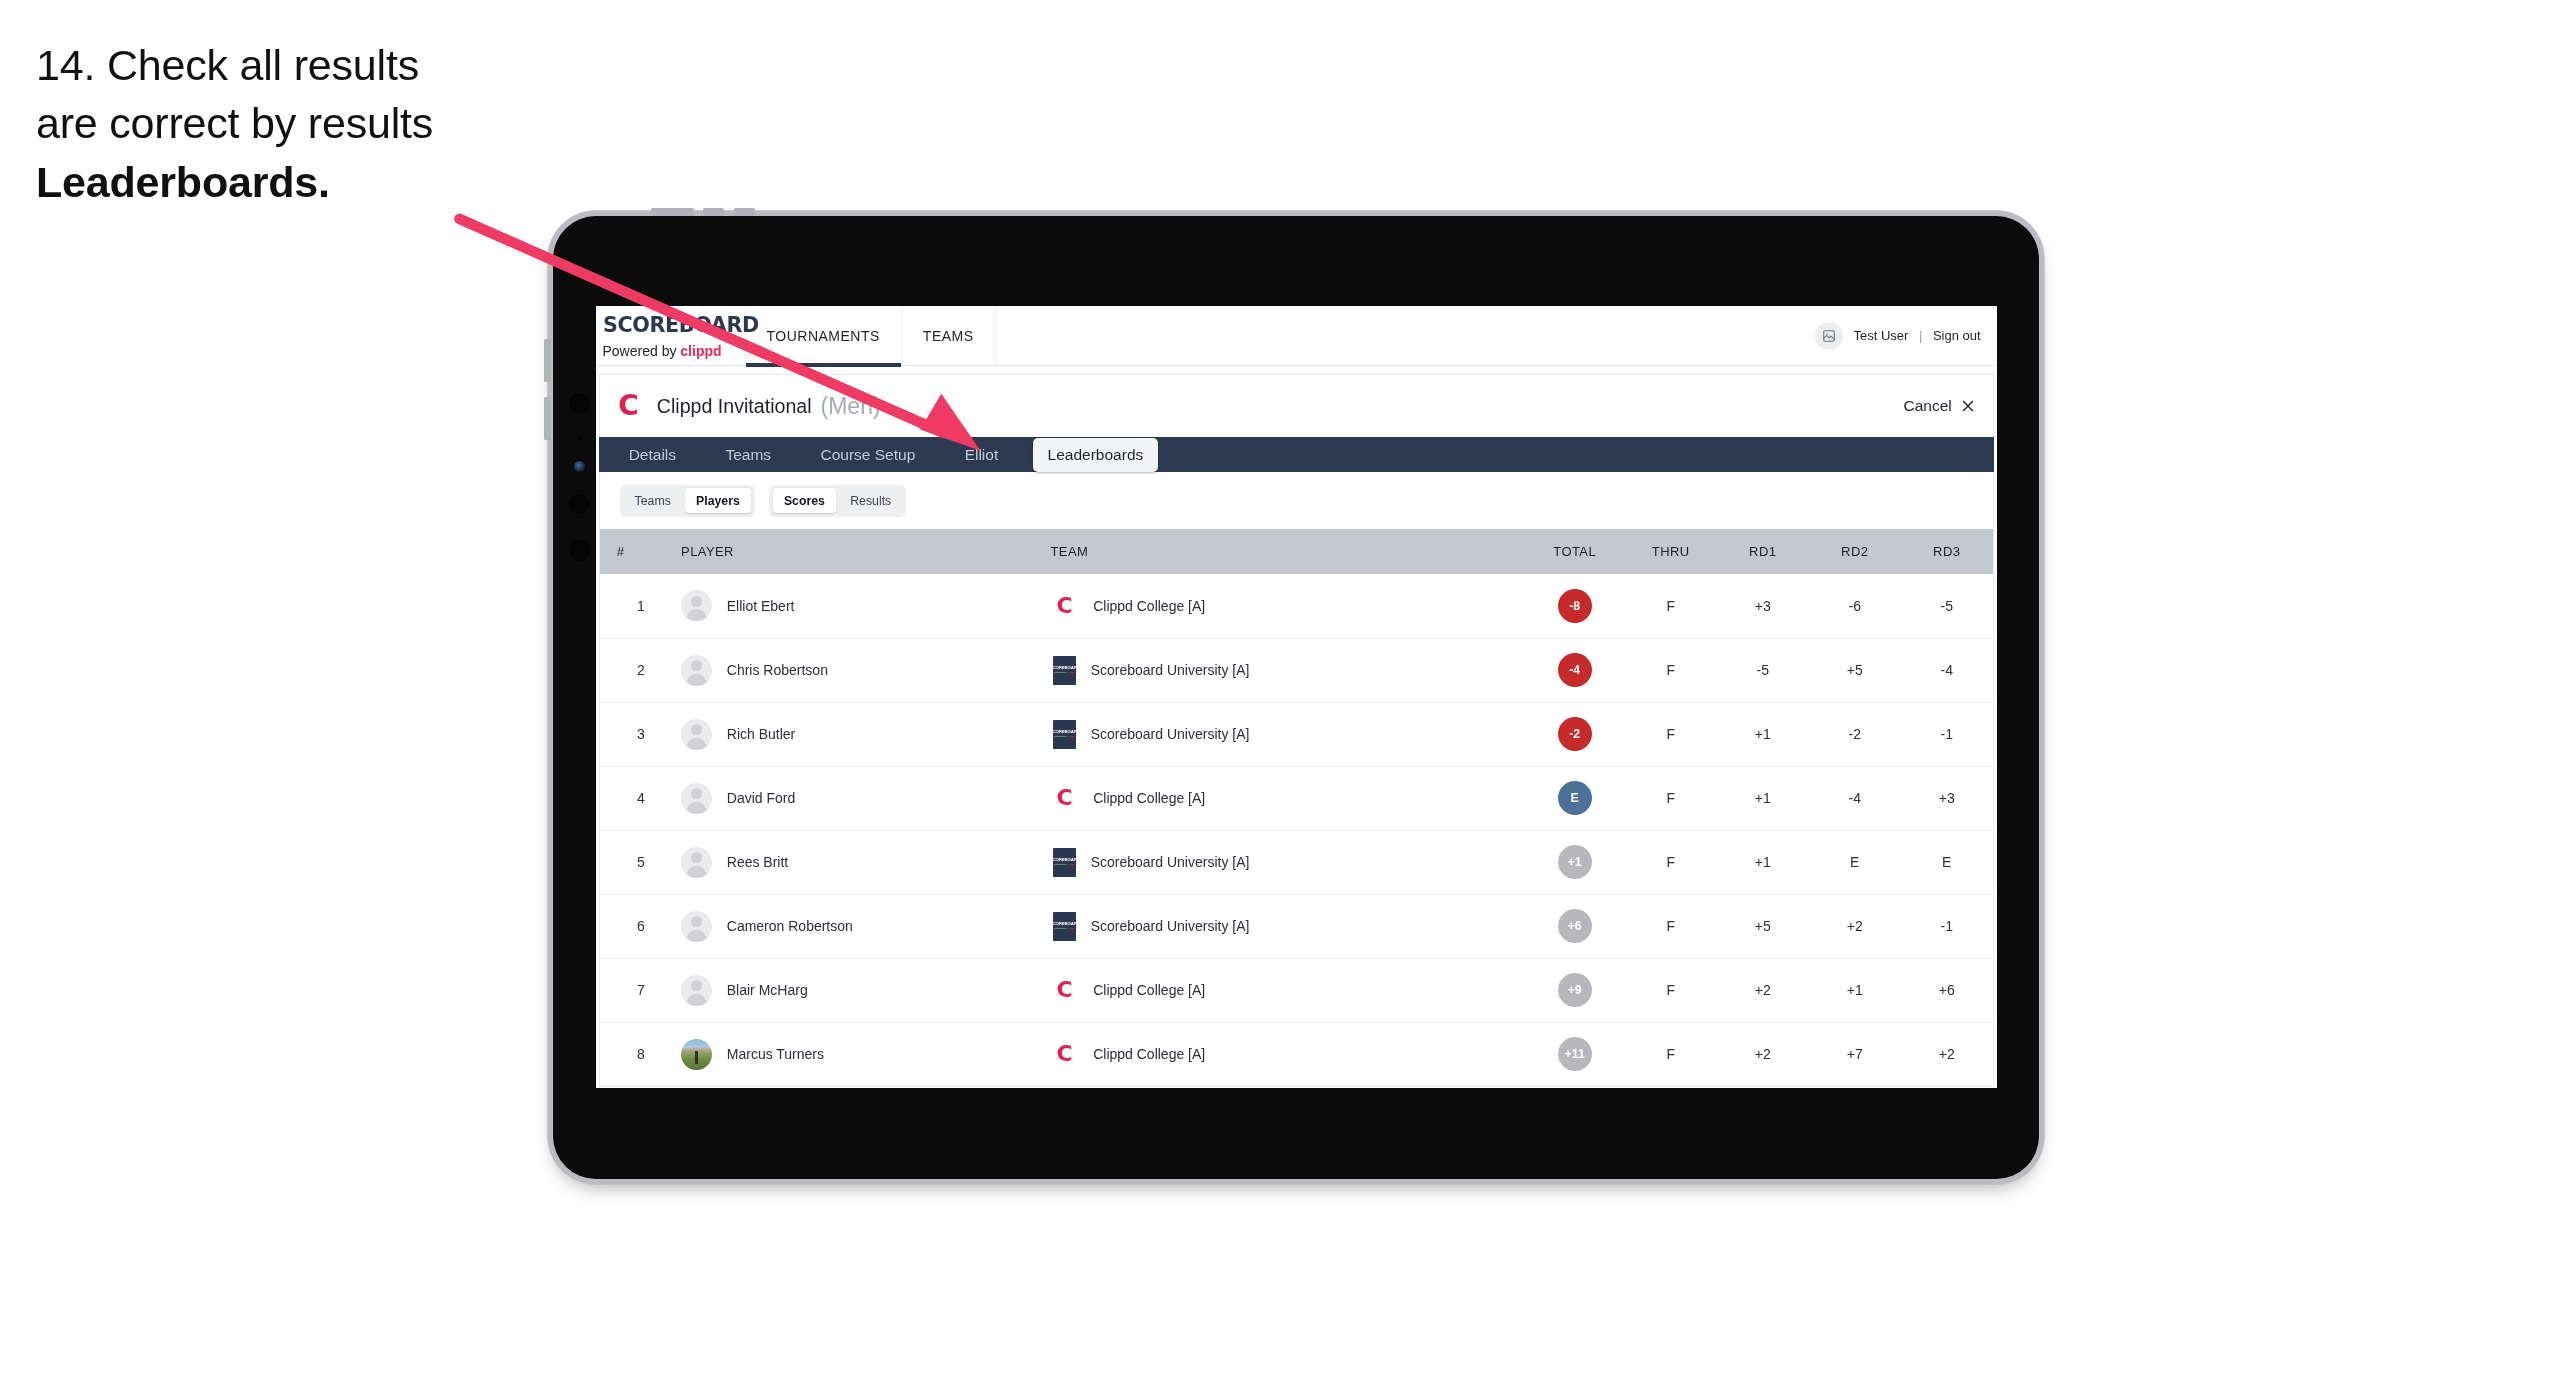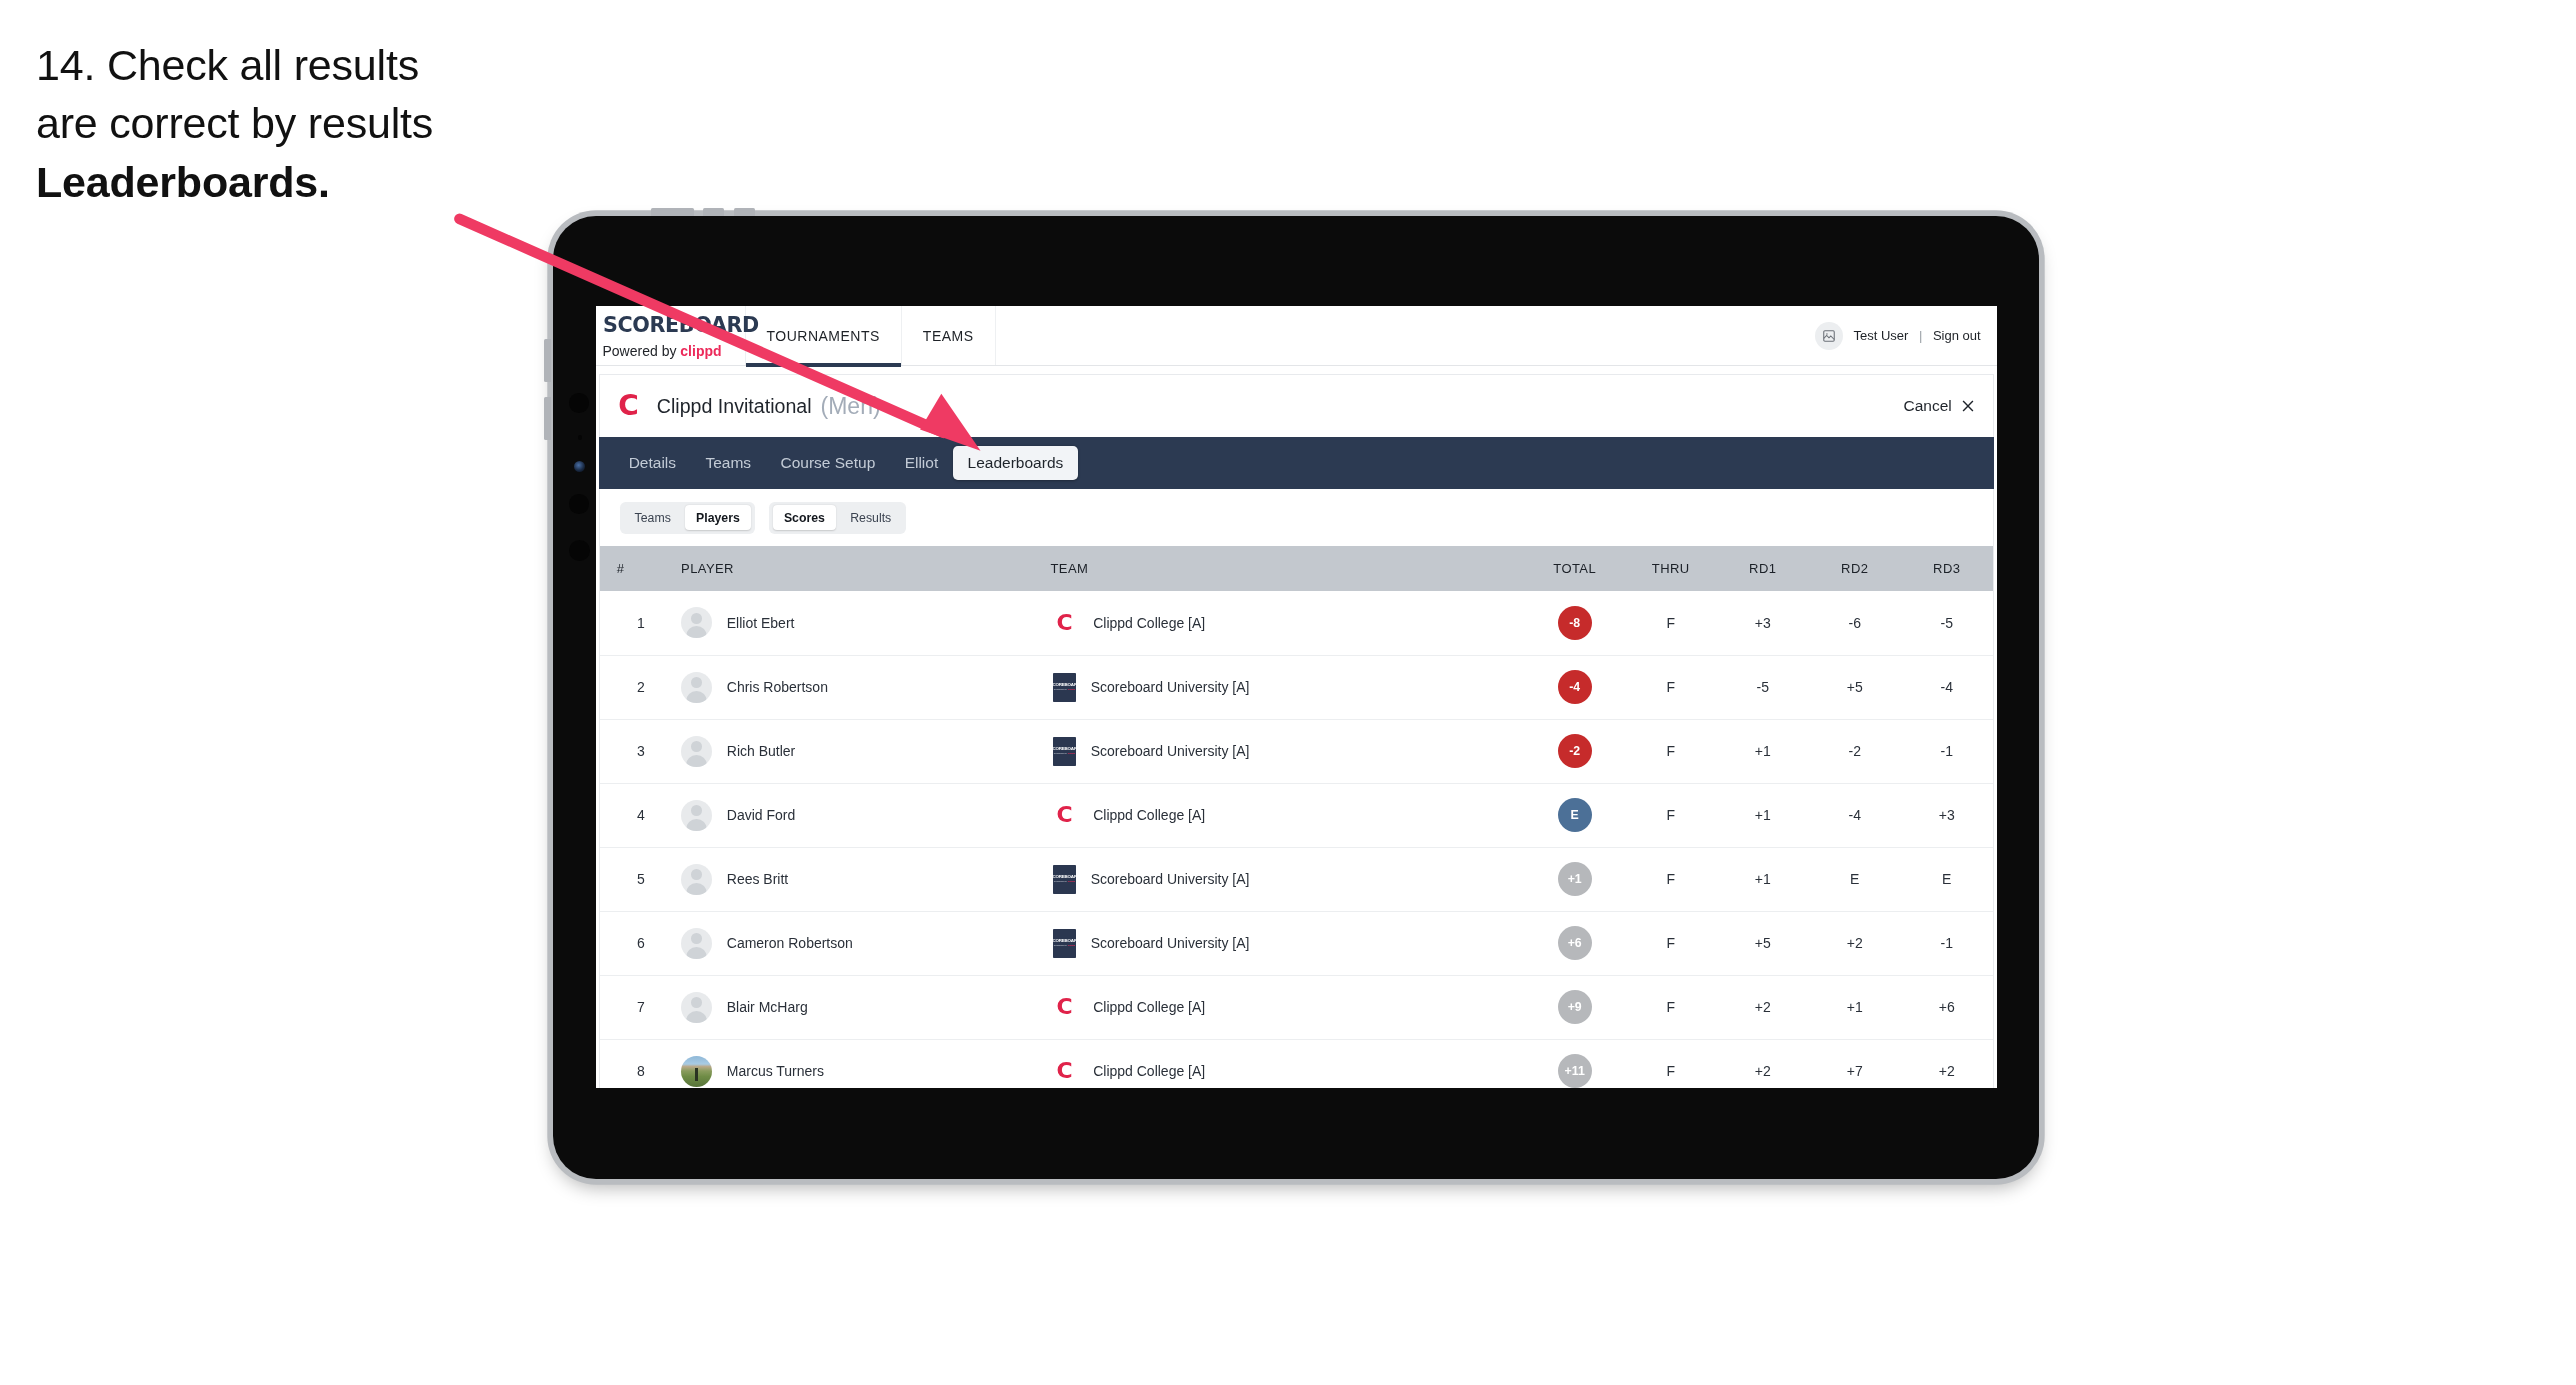--- a/index.html
+++ b/index.html
@@ -204,26 +204,26 @@
     display: flex;
     align-items: center;
     gap: 9px;
     font-size: 15.5px;
     color: #1f242b;
   }
 
   
   #tabstrip {
     margin: 0 3.3px;
-    height: 52px;
+    height: 35px;
     background: #2c3a52;
     display: flex;
     align-items: center;
     padding-left: 14.7px;
-    gap: 0;
+    gap: 20px;
   }
   .tab {
     font-size: 15.5px;
     color: #c3cbd6;
     padding: 8.2px 14.7px;
     border-radius: 4.9px;
   }
   .tab.active {
     background: #f2f4f7;
     color: #1f242b;

